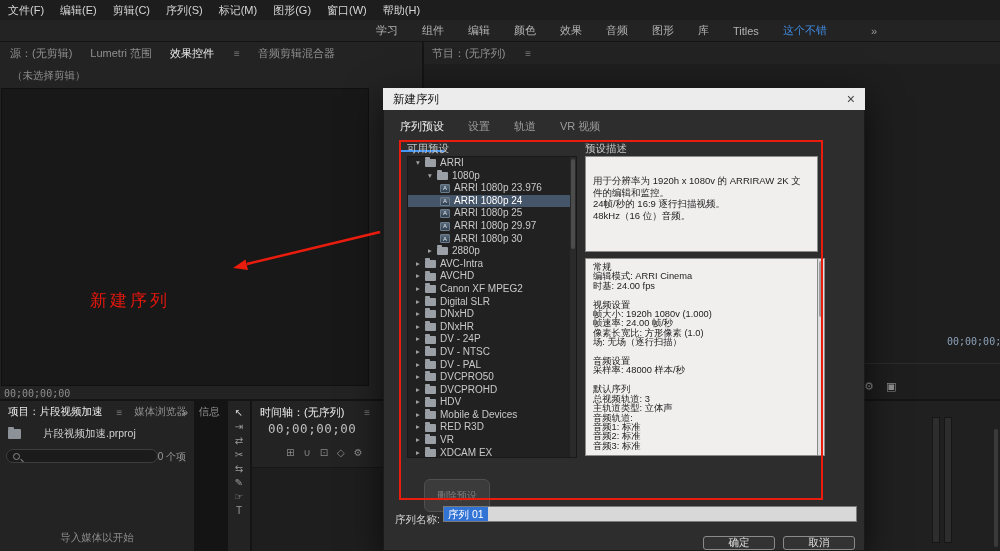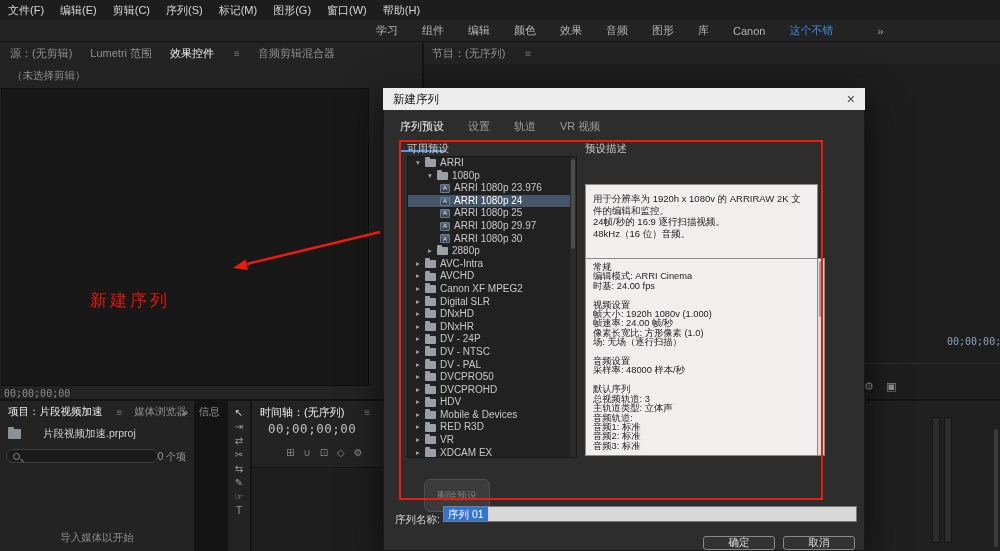--- a/index.html
+++ b/index.html
@@ -96,21 +96,21 @@
   .fold{flex:0 0 11px;width:11px;height:8px;background:#9aa0a6;border-radius:1px;margin:0 4px 0 2px;position:relative;}
   .fold::before{content:"";position:absolute;left:0;top:-2px;width:5px;height:2px;background:#9aa0a6;border-radius:1px 1px 0 0;}
   .picon{flex:0 0 10px;width:10px;height:9px;background:linear-gradient(#5a6b7d,#31404f);border:1px solid #6b7b8a;border-radius:1px;margin:0 4px 0 2px;font-size:6px;color:#dfe7ee;display:flex;align-items:center;justify-content:center;}
   .picon::before{content:"A";}
   .tlab{white-space:nowrap;overflow:hidden;text-overflow:ellipsis;}
   .tree-scroll{position:absolute;right:0;top:0;bottom:0;width:6px;background:#2a2a2a;}
   .tree-thumb{position:absolute;left:1px;top:2px;width:4px;height:90px;background:#4c4c4c;border-radius:2px;}
 
   
   .descbox{position:absolute;background:#f1eeee;border:1px solid #8a8a8a;color:#1d1d1d;overflow:hidden;white-space:pre-line;}
-  #desc1{left:201px;top:46px;width:233px;height:96px;font-size:9.5px;line-height:11.5px;padding:8px 7px;margin-top:28px;}
+  #desc1{left:201px;top:46px;width:233px;height:96px;font-size:9.5px;line-height:11.5px;padding:18px 7px;}
   #desc2{left:201px;top:148px;width:233px;height:198px;font-size:9.3px;line-height:9.4px;padding:4px 9px 4px 7px;}
   .desc-scroll{position:absolute;left:434px;top:148px;width:7px;height:198px;background:#dedede;border:1px solid #8a8a8a;border-left:none;}
   .desc-thumb{position:absolute;left:1px;top:2px;width:4px;height:56px;background:#9e9e9e;border-radius:2px;}
 
   .btn{position:absolute;display:flex;align-items:center;justify-content:center;font-size:10.5px;cursor:default;}
   #btn-del{left:40px;top:369px;width:66px;height:33px;background:#3b3b3b;border:1px solid #4f4f4f;border-radius:6px;color:#7e7e7e;font-size:10px;}
   #seq-label{position:absolute;left:11px;top:403px;font-size:10.5px;color:#d4d4d4;white-space:nowrap;}
   #seq-input{position:absolute;left:59px;top:396px;width:414px;height:16px;background:#d8d8d8;border:1px solid #7a7a7a;display:flex;align-items:center;font-size:10.5px;color:#111;}
   #seq-input .sel{background:#3273d6;color:#fff;padding:0 4px;height:14px;line-height:14px;white-space:nowrap;}
   #btn-ok{left:319px;top:426px;width:72px;height:14px;background:#333333;border:1px solid #8a8a8a;border-radius:3px;color:#e0e0e0;text-align:center;}
@@ -141,21 +141,21 @@
   <div id="wsbar">
     <div class="wsitems">
       <span class="ws">学习</span>
       <span class="ws">组件</span>
       <span class="ws">编辑</span>
       <span class="ws">颜色</span>
       <span class="ws">效果</span>
       <span class="ws">音频</span>
       <span class="ws">图形</span>
       <span class="ws">库</span>
-      <span class="ws">Canon</span>
+      <span class="ws">Titles</span>
       <span class="ws active">这个不错</span>
       <span class="ovf">»</span>
     </div>
   </div>
 
   <div id="leftpanel" class="panel">
     <div class="tabrow">
       <span class="tab">源：(无剪辑)</span>
       <span class="tab">Lumetri 范围</span>
       <span class="tab active">效果控件</span>

